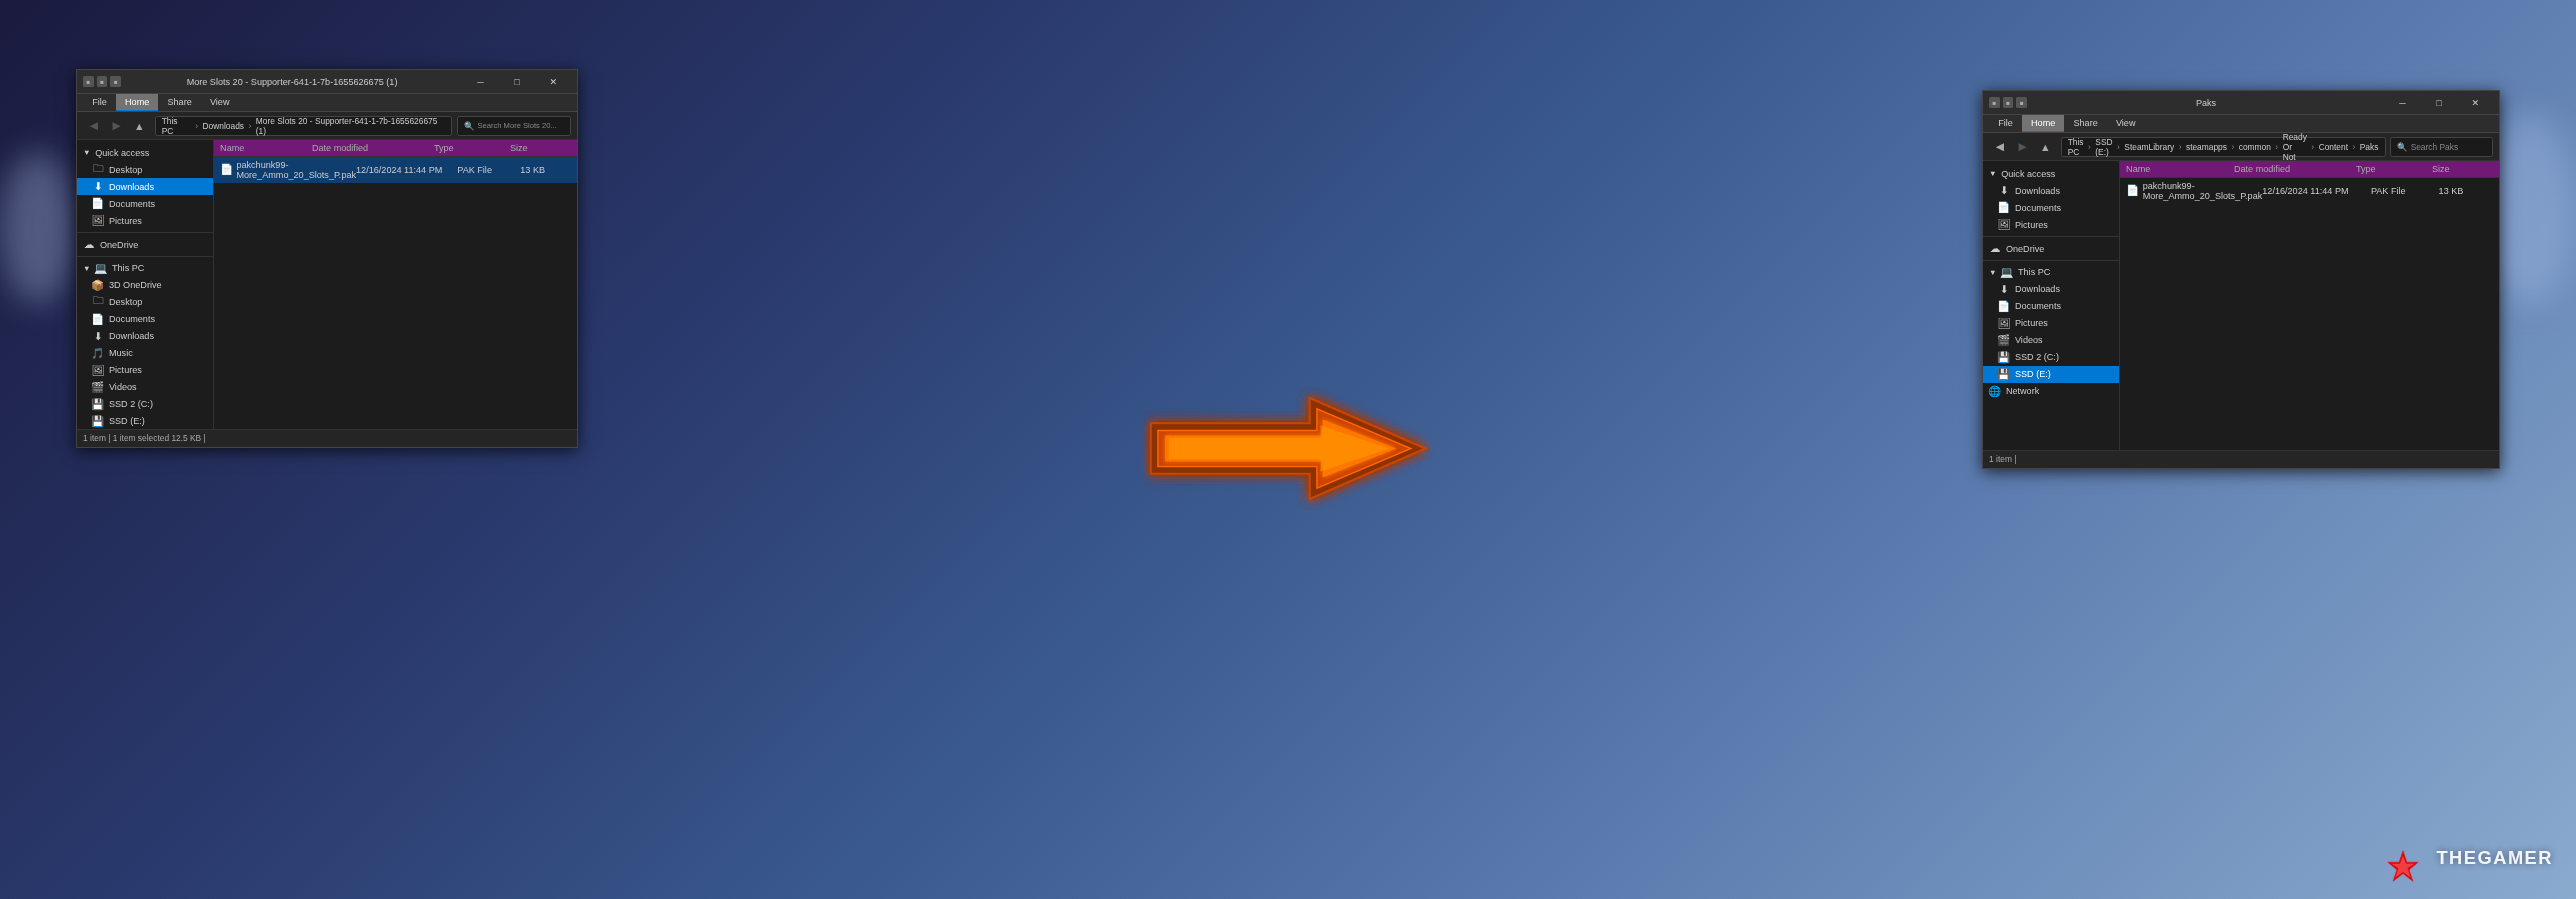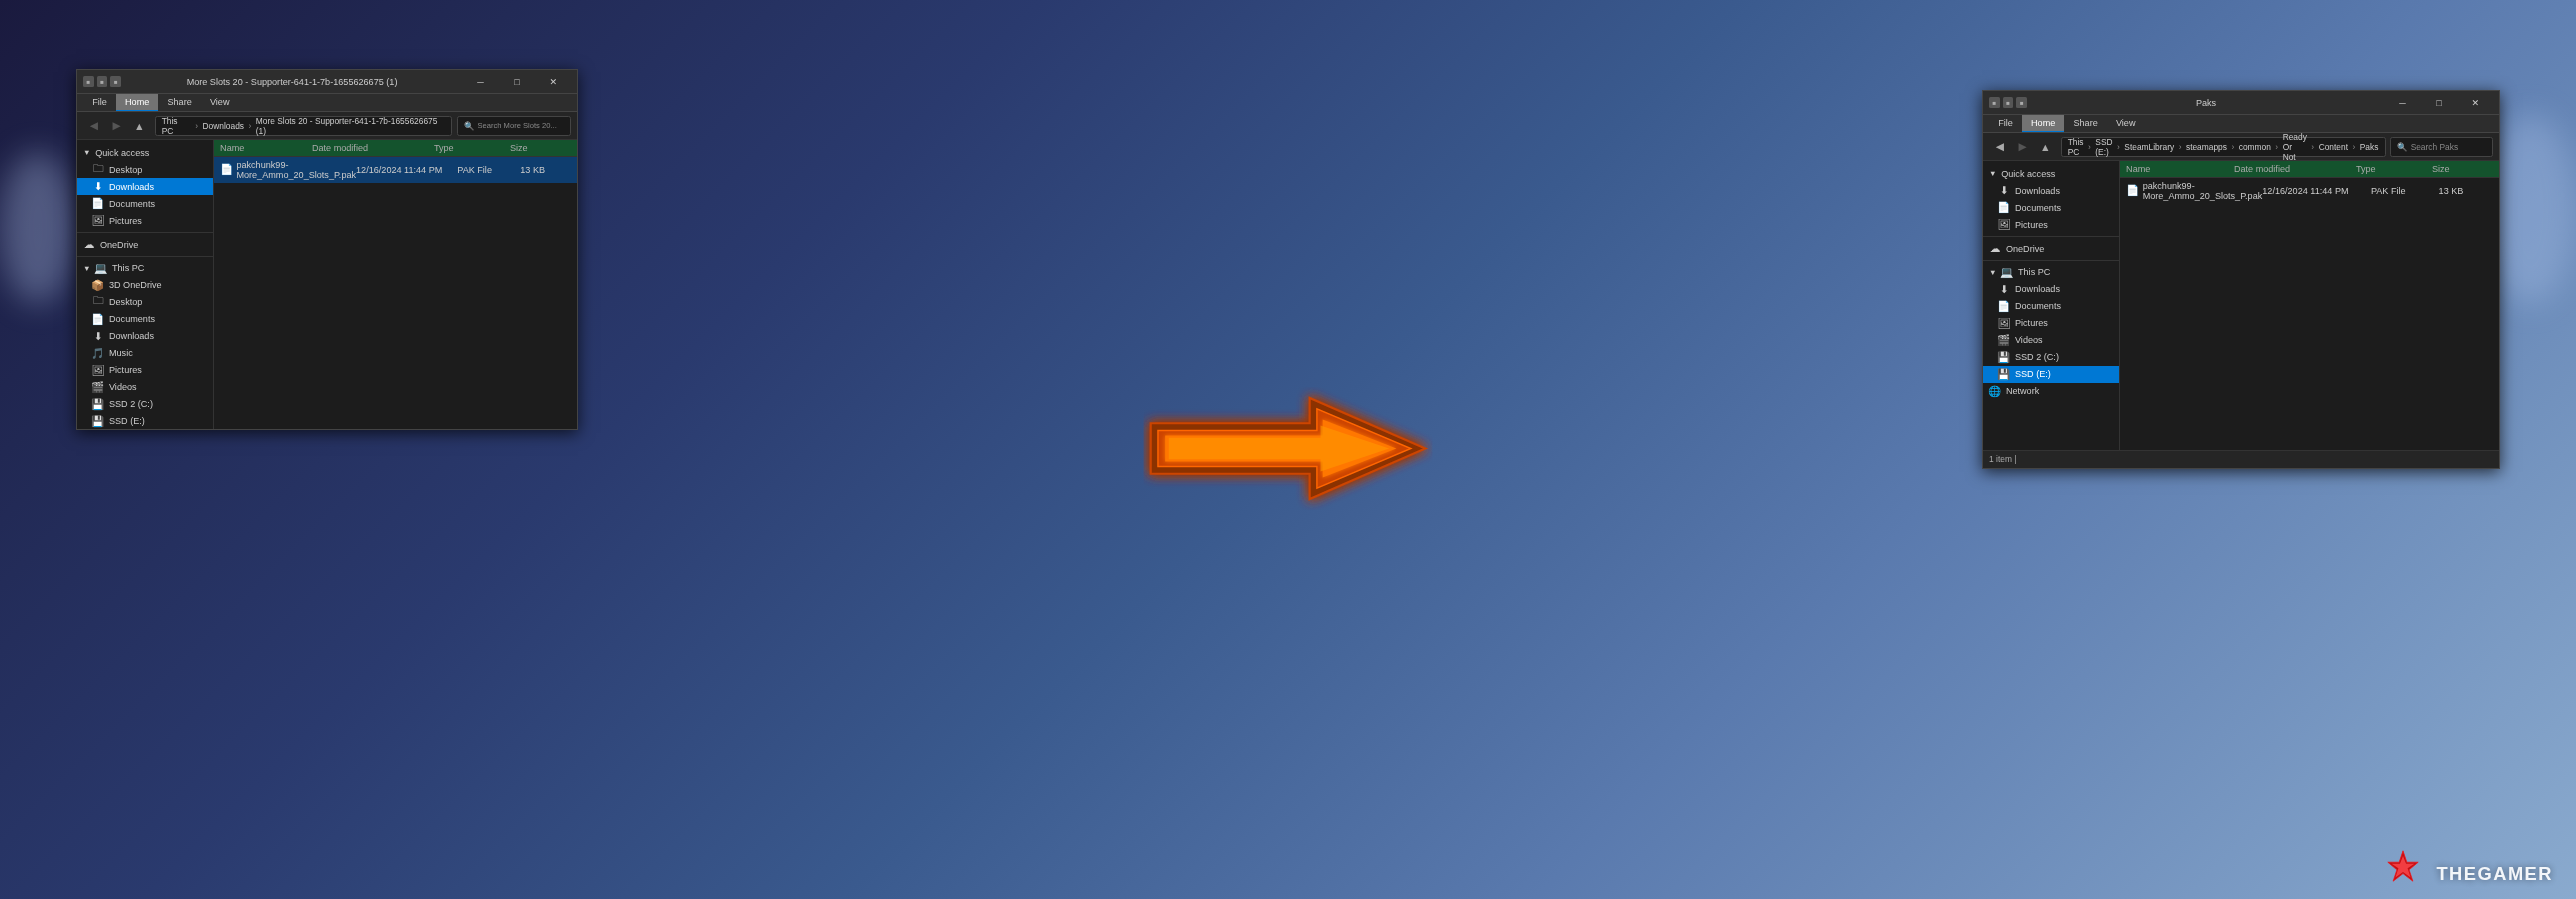--- a/index.html
+++ b/index.html
@@ -227,21 +227,21 @@
     .file-list {
       flex: 1;
       overflow-y: auto;
     }
 
     .file-list-header {
       display: flex;
       align-items: center;
       padding: 3px 6.1px;
       border-bottom: 0.8px solid #333;
-      background: #14532d;
+      background: #701a75;
       font-size: 9.1px;
       color: #aaa;
     }
 
     .col-name { flex: 1; }
     .col-date { width: 122px; }
     .col-type { width: 76px; }
     .col-size { width: 61px; }
 
     .file-row {
@@ -282,21 +282,21 @@
       width: 289px;
       height: 152px;
     }
 
     
     .watermark {
       position: absolute;
       bottom: 15.2px;
       right: 23px;
       display: flex;
-      align-items: flex-end;
+      align-items: flex-start;
       gap: 14px;
       opacity: 0.9;
     }
 
     .watermark-logo {
       width: 38px;
       height: 38px;
     }
 
     .watermark-text {
@@ -489,20 +489,23 @@
         <div class="file-row selected">
           <div class="file-icon">📄</div>
           <div class="col-name" style="flex:1;">pakchunk99-More_Ammo_20_Slots_P.pak</div>
           <div class="col-date">12/16/2024 11:44 PM</div>
           <div class="col-type">PAK File</div>
           <div class="col-size">13 KB</div>
         </div>
       </div>
     </div>
 
+    <div class="status-bar">
+      <span>1 item  |  1 item selected  12.5 KB  |</span>
+    </div>
   </div>
 
   <div class="explorer-window window-right">
 
     <div class="title-bar">
       <div class="title-bar-icons">
         <div class="title-icon">■</div>
         <div class="title-icon">■</div>
         <div class="title-icon">■</div>
       </div>

